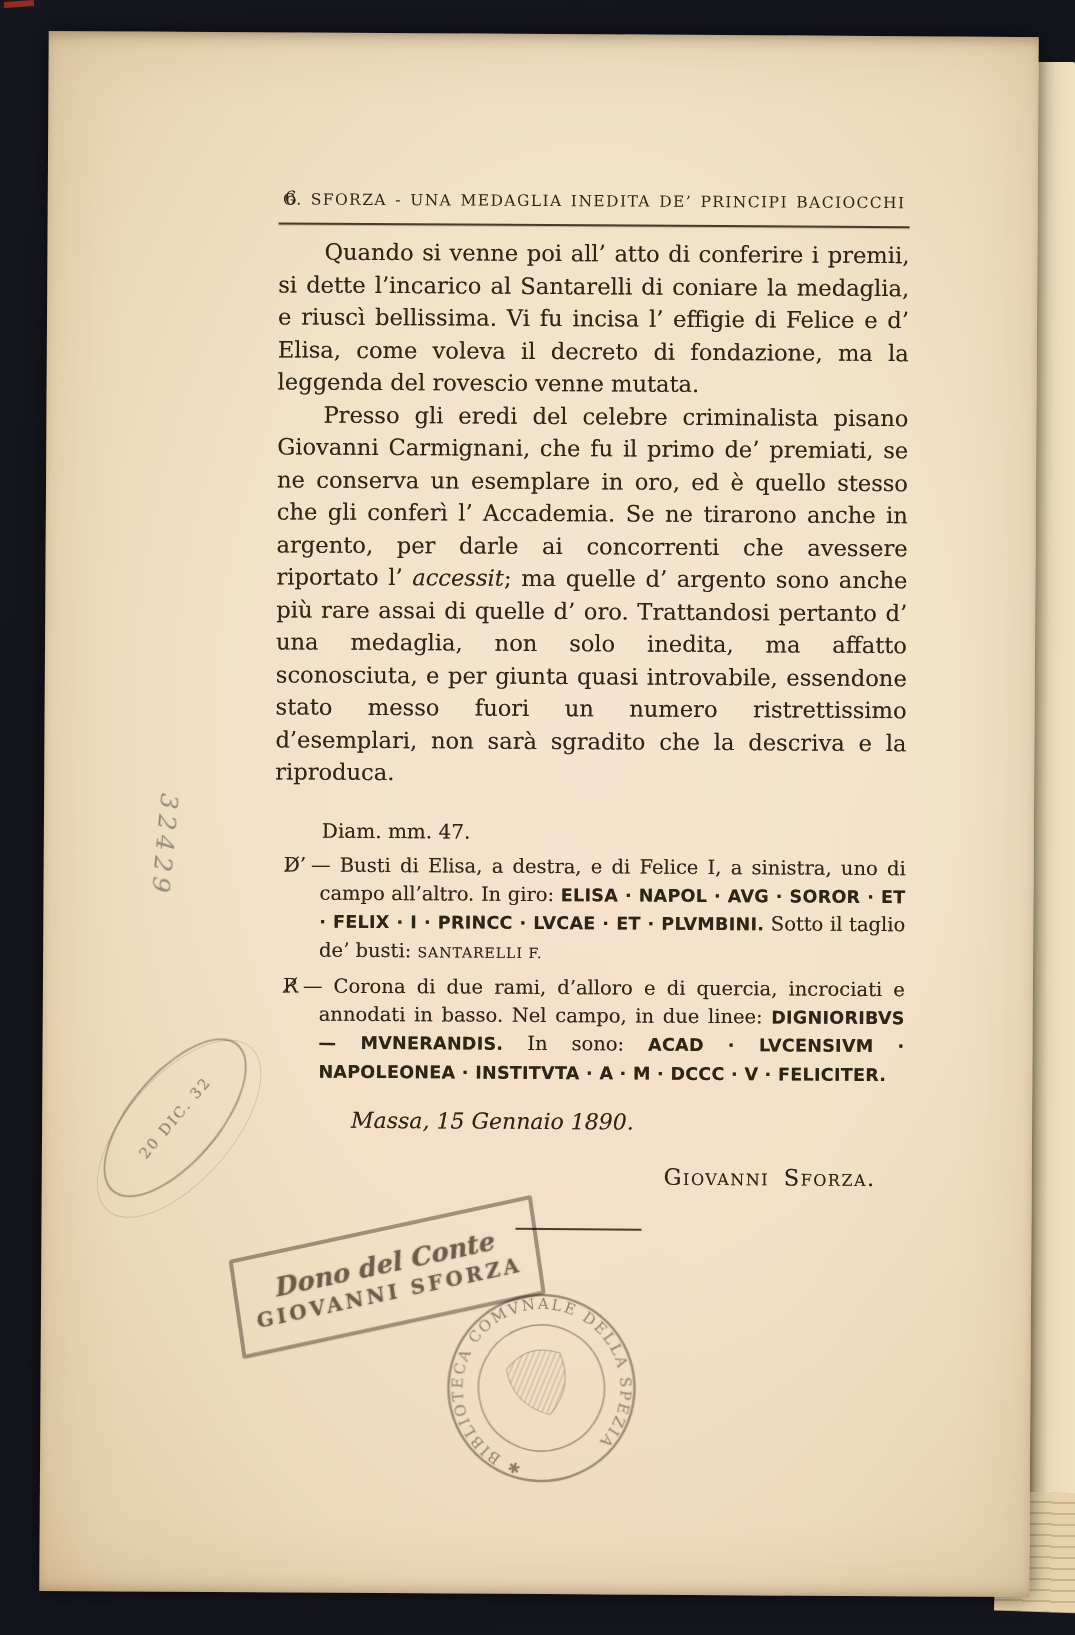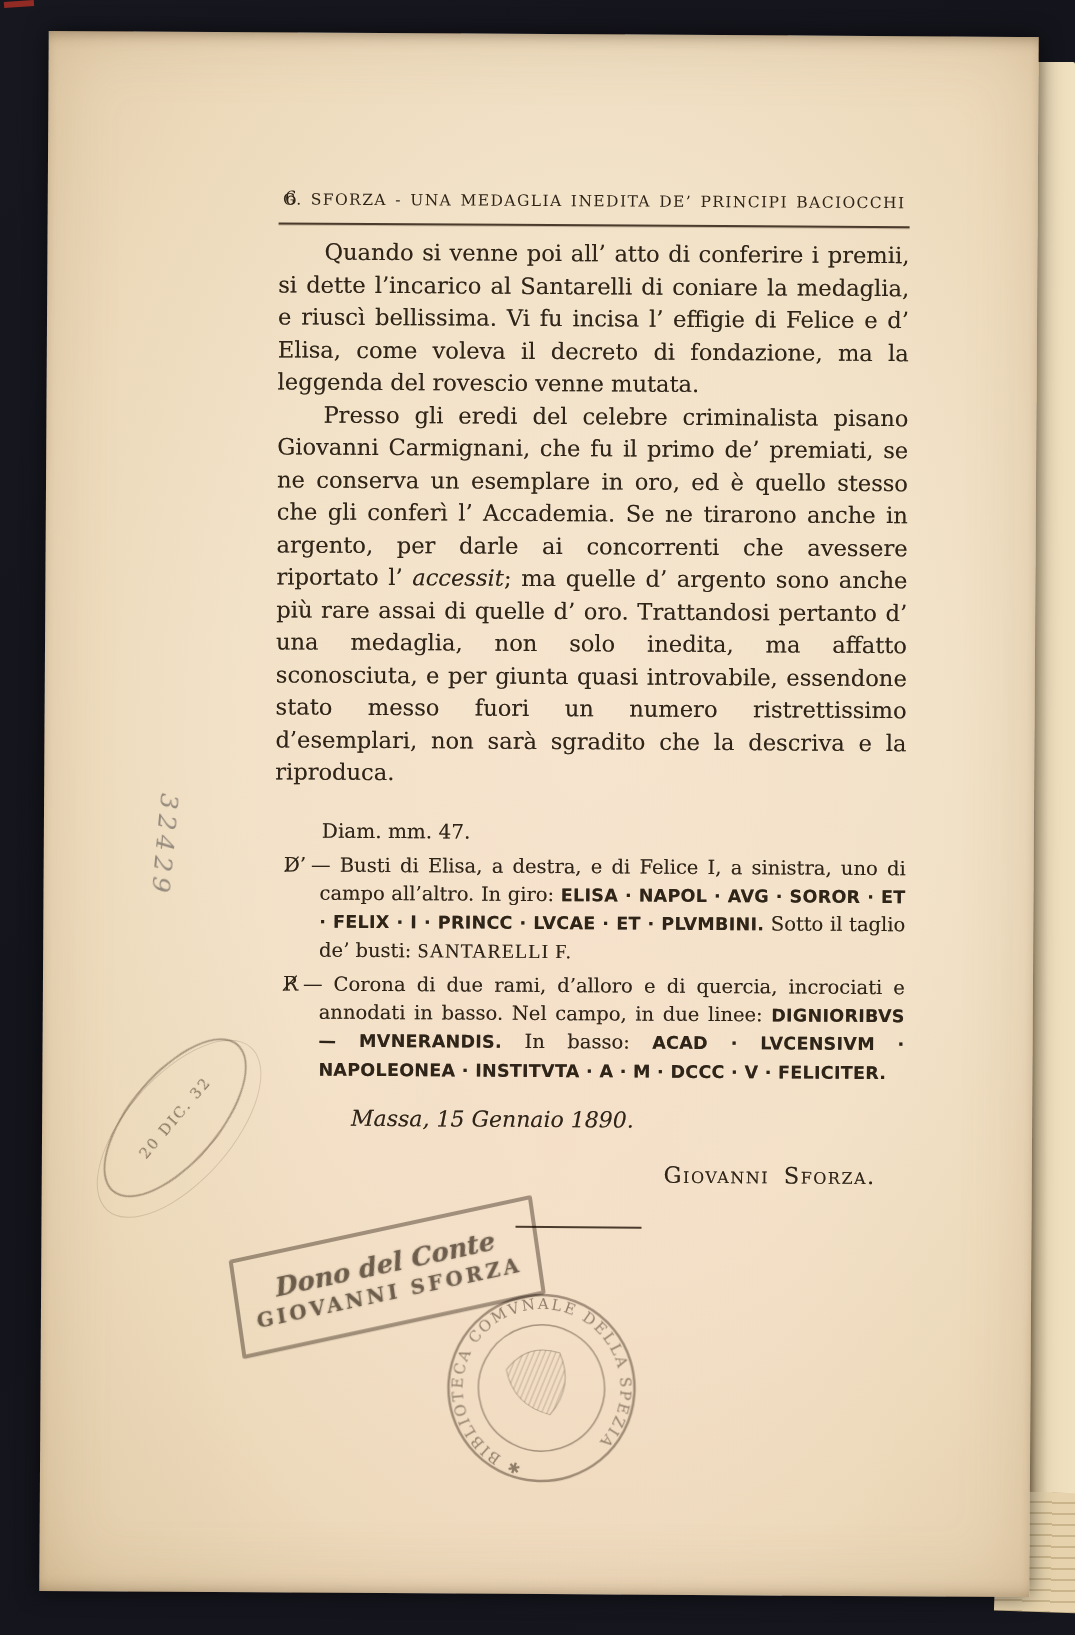--- a/index.html
+++ b/index.html
@@ -34,21 +34,21 @@
   .text-column{position:absolute;left:231px;top:203px;width:631px;
                font-size:22.6px;line-height:32.5px;text-align:justify;
                text-shadow:0 0 .4px rgba(46,36,24,.45);}
   .para{margin:0;text-indent:46px;}
   .diam{margin:29px 0 4px 47px;font-size:20px;}
   .desc{font-size:19.5px;line-height:27.5px;}
   .desc-item{margin-top:7px;padding-left:45px;text-indent:-36px;}
   .marker{font-size:20px;padding-right:5px;}
   .legend{font-family:"DejaVu Sans", sans-serif;font-weight:bold;font-size:17.5px;
           letter-spacing:.3px;}
-  .engraver{font-size:20px;letter-spacing:1px;font-family:Liberation Serif, serif;}
+  .engraver{font-size:14px;letter-spacing:1px;}
   .dateline{margin:19px 0 0 78px;font-style:italic;font-size:22px;}
   .signature{margin-top:21px;text-align:right;padding-right:28px;font-size:22.5px;
              font-variant:small-caps;letter-spacing:1.5px;word-spacing:6px;}
   .end-rule{width:126px;height:2px;background:#4a3b2c;margin:36px 0 0 243px;}
   
   .stamp{position:absolute;mix-blend-mode:multiply;z-index:5;}
   .stamp-number{left:44px;top:822px;width:150px;transform:rotate(95deg);
                 font-style:italic;font-size:25px;letter-spacing:5px;
                 color:rgba(62,62,76,.5);filter:blur(.3px);}
   .stamp-date{left:36px;top:1041px;width:190px;height:86px;border:2.2px solid rgba(108,94,80,.5);
@@ -82,21 +82,21 @@
     </div>
     <div class="header-rule"></div>
 
     <div class="text-column">
       <p class="para">Quando si venne poi all’ atto di conferire i premii, si dette l’incarico al Santarelli di coniare la medaglia, e riuscì bellissima. Vi fu incisa l’ effigie di Felice e d’ Elisa, come voleva il decreto di fondazione, ma la leggenda del rovescio venne mutata.</p>
       <p class="para"><span>Presso gli eredi del celebre criminalista pisano Giovanni Carmignani, che fu il primo de’ premiati, se ne conserva un esemplare in oro, ed è quello stesso che gli conferì l’ Accademia. Se ne tirarono anche in argento, per darle ai concorrenti che avessere riportato l’ </span><i>accessit</i><span>; ma quelle d’ argento sono anche più rare assai di quelle d’ oro. Trattandosi pertanto d’ una medaglia, non solo inedita, ma affatto sconosciuta, e per giunta quasi introvabile, essendone stato messo fuori un numero ristrettissimo d’esemplari, non sarà sgradito che la descriva e la riproduca.</span></p>
 
       <div class="desc">
         <div class="diam">Diam. mm. 47.</div>
         <div class="desc-item"><span class="marker">D̸’</span><span>— Busti di Elisa, a destra, e di Felice I, a sinistra, uno di campo all’altro. In giro: </span><span class="legend">ELISA · NAPOL · AVG · SOROR · ET · FELIX · I · PRINCC · LVCAE · ET · PLVMBINI.</span><span> Sotto il taglio de’ busti: </span><span class="engraver">SANTARELLI F.</span></div>
-        <div class="desc-item"><span class="marker">R̸</span><span>— Corona di due rami, d’alloro e di quercia, incrociati e annodati in basso. Nel campo, in due linee: </span><span class="legend">DIGNIORIBVS — MVNERANDIS.</span><span> In basso: </span><span class="legend">ACAD · LVCENSIVM · NAPOLEONEA · INSTITVTA · A · M · DCCC · V · FELICITER.</span></div>
+        <div class="desc-item"><span class="marker">R̸</span><span>— Corona di due rami, d’alloro e di quercia, incrociati e annodati in basso. Nel campo, in due linee: </span><span class="legend">DIGNIORIBVS — MVNERANDIS.</span><span> In sono: </span><span class="legend">ACAD · LVCENSIVM · NAPOLEONEA · INSTITVTA · A · M · DCCC · V · FELICITER.</span></div>
       </div>
 
       <div class="dateline">Massa, 15 Gennaio 1890.</div>
       <div class="signature">Giovanni Sforza.</div>
       <div class="end-rule"></div>
     </div>
 
     <div class="stamp stamp-number">32429</div>
     <div class="stamp stamp-date-ghost"></div>
     <div class="stamp stamp-date">20 DIC. 32</div>

